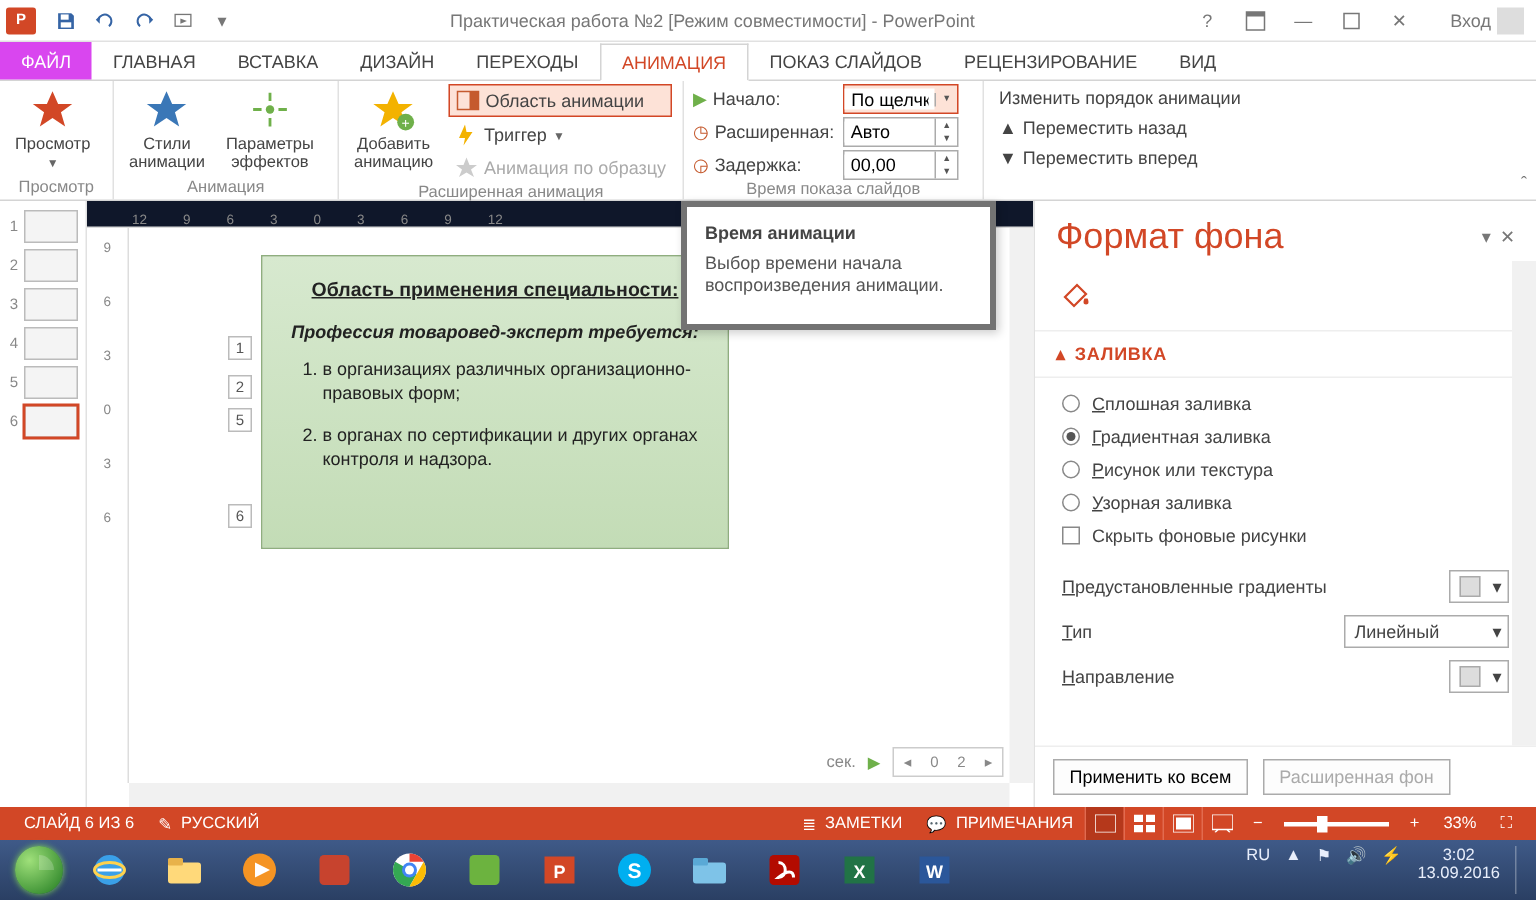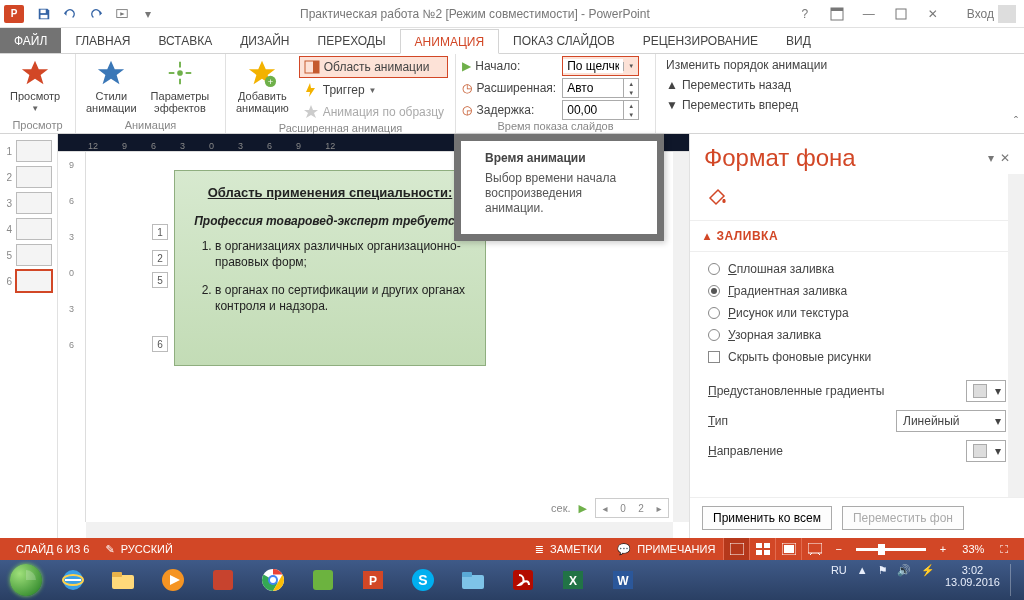--- a/index.html
+++ b/index.html
@@ -13,21 +13,21 @@
 .ppt-badge { width: 20px; height: 18px; background: #d24726; color: #fff; font-size: 10px; font-weight: bold; display: flex; align-items: center; justify-content: center; border-radius: 2px; margin-right: 6px; }
 .title { flex: 1; text-align: center; color: #777; font-size: 12px; }
 .winbtns { display: flex; align-items: center; gap: 2px; }
 .win-btn { width: 30px; height: 22px; display: flex; align-items: center; justify-content: center; color: #777; }
 .login { display: flex; align-items: center; gap: 4px; margin-right: 4px; color: #777; margin-left: 19px; }
 .avatar { width: 18px; height: 18px; background: #ddd; }
 
 
 .tabs { height: 26px; display: flex; align-items: stretch; border-bottom: 1px solid #d4d4d4; }
 .tab { padding: 0 14px; display: flex; align-items: center; font-size: 12px; color: #444; text-transform: uppercase; cursor: pointer; }
-.tab.file { background: #737373; color: #fff; }
+.tab.file { background: #d946ef; color: #fff; }
 .tab.active { border: 1px solid #d4d4d4; border-bottom: 1px solid #fff; color: #d24726; position: relative; top: 1px; background: #fff; }
 
 
 .ribbon { height: 80px; background: #fff; border-bottom: 1px solid #d4d4d4; display: flex; position: relative; }
 .rgroup { border-right: 1px solid #e1e1e1; padding: 2px 6px 0; display: flex; flex-direction: column; }
 .rgroup-body { flex: 1; display: flex; align-items: flex-start; gap: 6px; }
 .rgroup-label { text-align: center; color: #888; font-size: 11px; padding-bottom: 2px; }
 .big-btn { display: flex; flex-direction: column; align-items: center; gap: 2px; padding: 2px 4px; cursor: pointer; min-width: 50px; }
 .big-btn .ico { width: 30px; height: 30px; display: flex; align-items: center; justify-content: center; }
 .big-btn .lbl { font-size: 11px; text-align: center; color: #444; line-height: 12px; }
@@ -58,21 +58,21 @@
 .slide { position: absolute; left: 88px; top: 18px; width: 312px; height: 196px; background: linear-gradient(#d7e9cf, #c3dcb6); border: 1px solid #8fae7f; padding: 14px 18px; font-family: "Times New Roman", serif; font-size: 12px; color: #222; }
 .slide h3 { text-align: center; text-decoration: underline; font-size: 13px; margin-bottom: 14px; font-weight: bold; }
 .slide .sub { font-style: italic; font-weight: bold; text-align: center; margin-bottom: 10px; }
 .slide ol { padding-left: 22px; }
 .slide li { margin-bottom: 12px; line-height: 16px; }
 .anim-tag { position: absolute; width: 16px; height: 16px; border: 1px solid #bbb; background: #fff; font-size: 10px; display: flex; align-items: center; justify-content: center; color: #555; }
 .scroll-v { position: absolute; right: 0; top: 18px; width: 16px; bottom: 16px; background: #f1f1f1; }
 .scroll-h { position: absolute; left: 28px; right: 16px; bottom: 0; height: 16px; background: #f1f1f1; }
 
 
-.tooltip { position: absolute; left: 454px; top: 134px; width: 210px; background: #fff; border: 7px solid #737373; box-shadow: 2px 2px 6px rgba(0,0,0,.2); padding: 10px 24px; z-index: 50; font-size: 12px; color: #555; }
+.tooltip { position: absolute; left: 454px; top: 134px; width: 210px; background: #fff; border: 4px solid #737373; box-shadow: 2px 2px 6px rgba(0,0,0,.2); padding: 10px 12px; z-index: 50; font-size: 12px; color: #555; }
 .tooltip h4 { font-weight: bold; color: #444; margin-bottom: 6px; font-size: 12px; }
 .tooltip p { margin-bottom: 8px; line-height: 15px; }
 
 
 .canvas-status { position: absolute; bottom: 20px; right: 20px; display: flex; align-items: center; gap: 8px; font-size: 11px; color: #888; }
 .pager { display: inline-flex; align-items: center; border: 1px solid #ccc; }
 .pager span { width: 18px; height: 18px; display: flex; align-items: center; justify-content: center; font-size: 10px; }
 
 
 .format-pane { width: 335px; border-left: 1px solid #e1e1e1; background: #fff; display: flex; flex-direction: column; position: relative; }
@@ -477,21 +477,21 @@
         <span class="l"><span class="uline">Н</span>аправление</span>
         <div class="combo" style="min-width:40px">
             <span class="sq"></span>
             <span>▾</span>
           </div>
       </div>
     </div>
     <div class="fp-scroll"></div>
     <div class="fp-buttons">
       <button class="btn">Применить ко всем</button>
-      <button class="btn disabled">Переместить фон</button>
+      <button class="btn disabled">Расширенная фон</button>
     </div>
   </div>
 </div>
 
 <div class="tooltip">
   <h4>Время анимации</h4>
   <p>Выбор времени начала воспроизведения анимации.</p>
 </div>
 
 <div class="statusbar">

